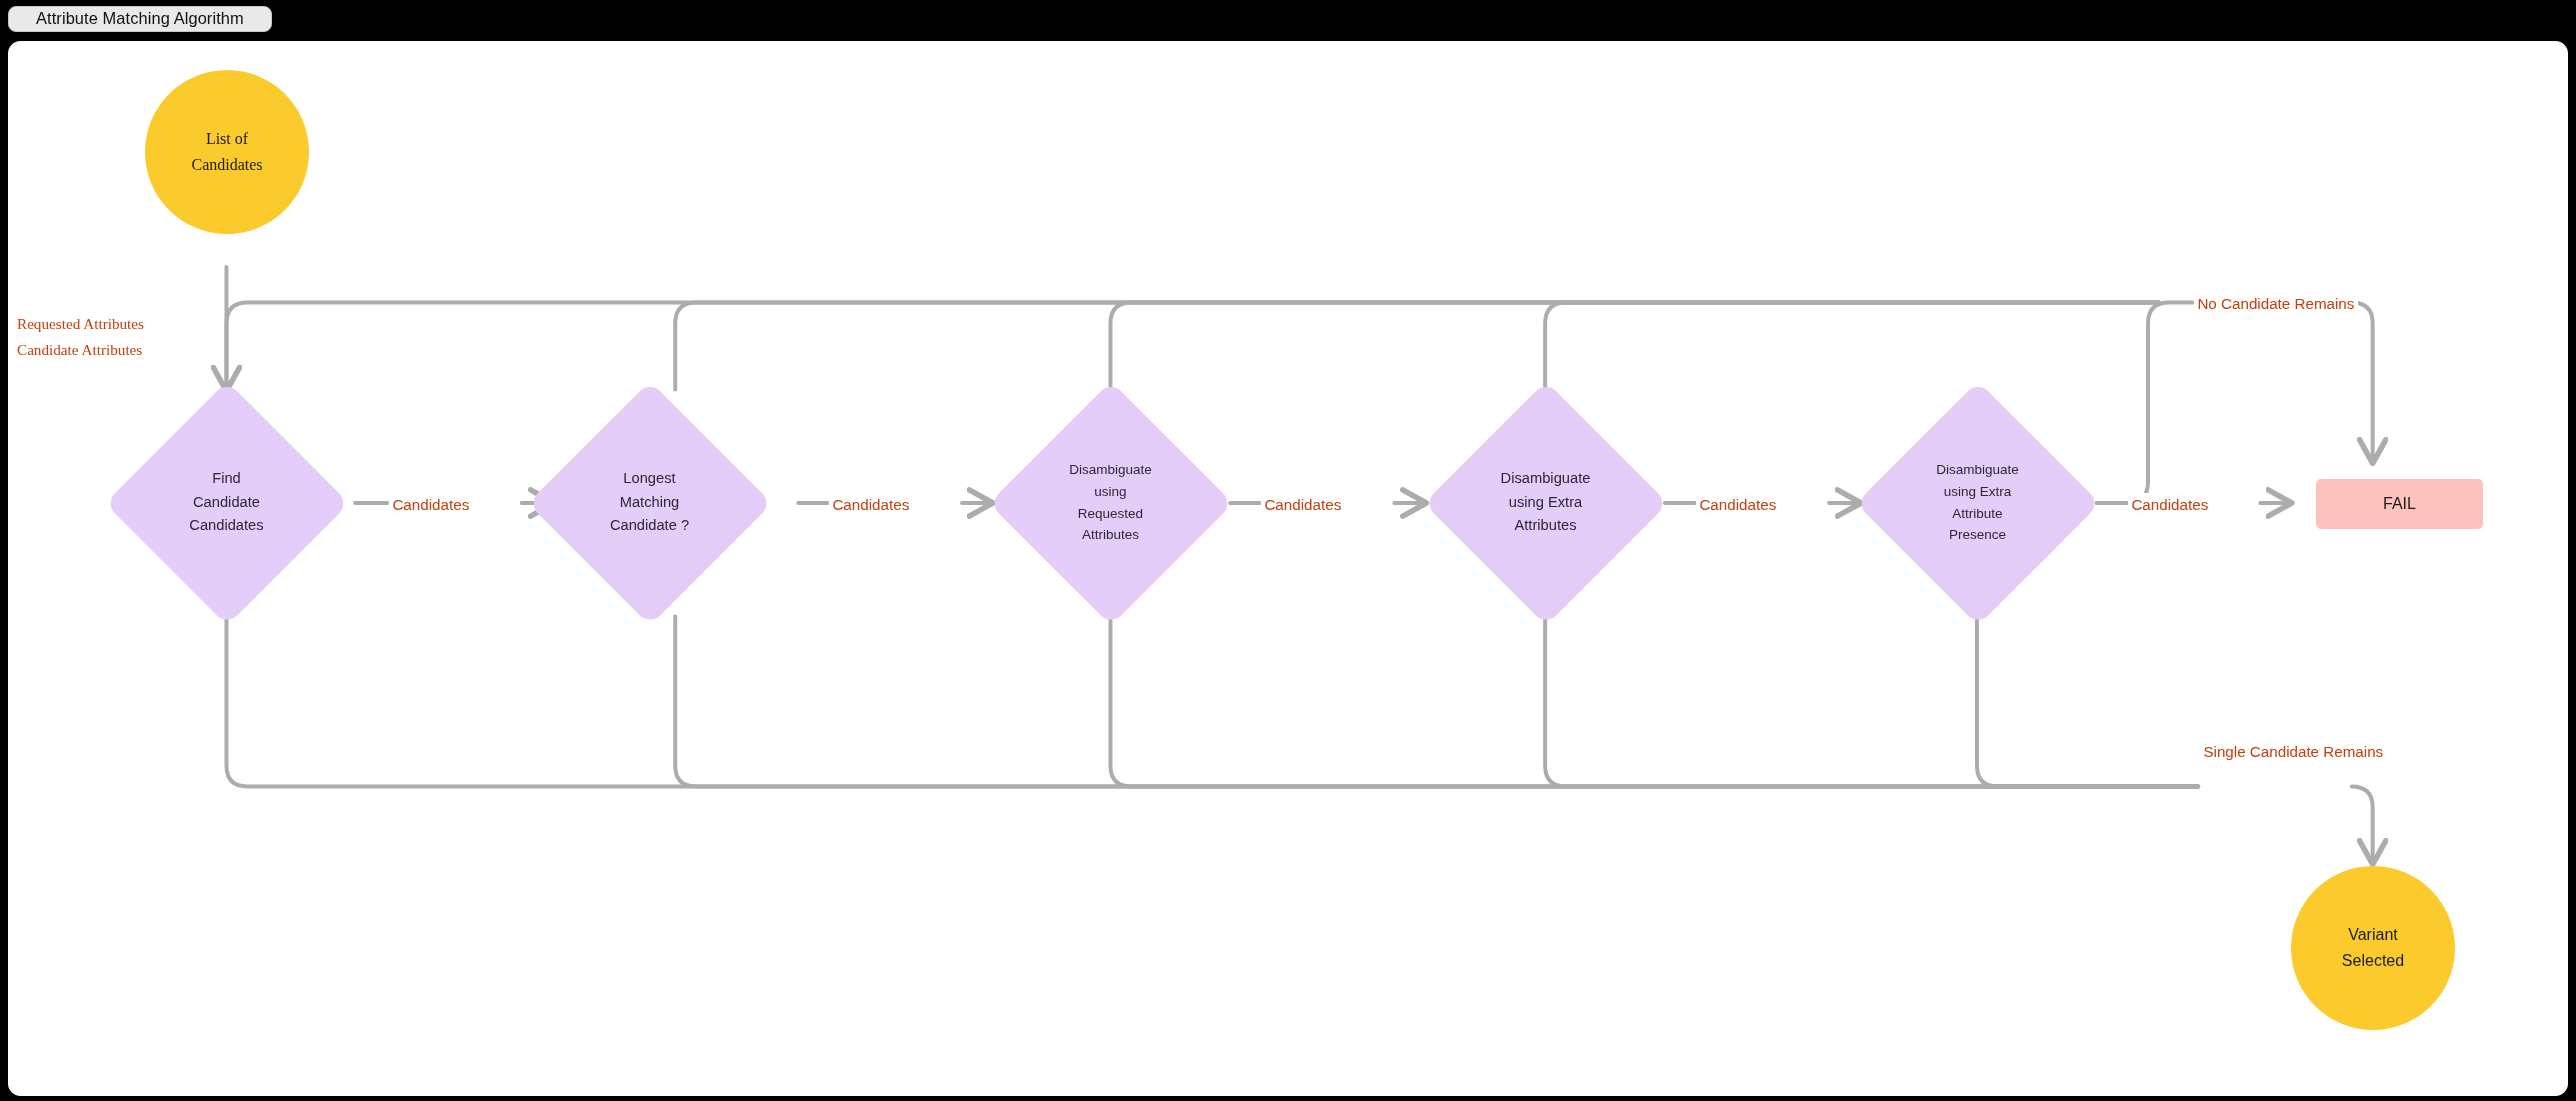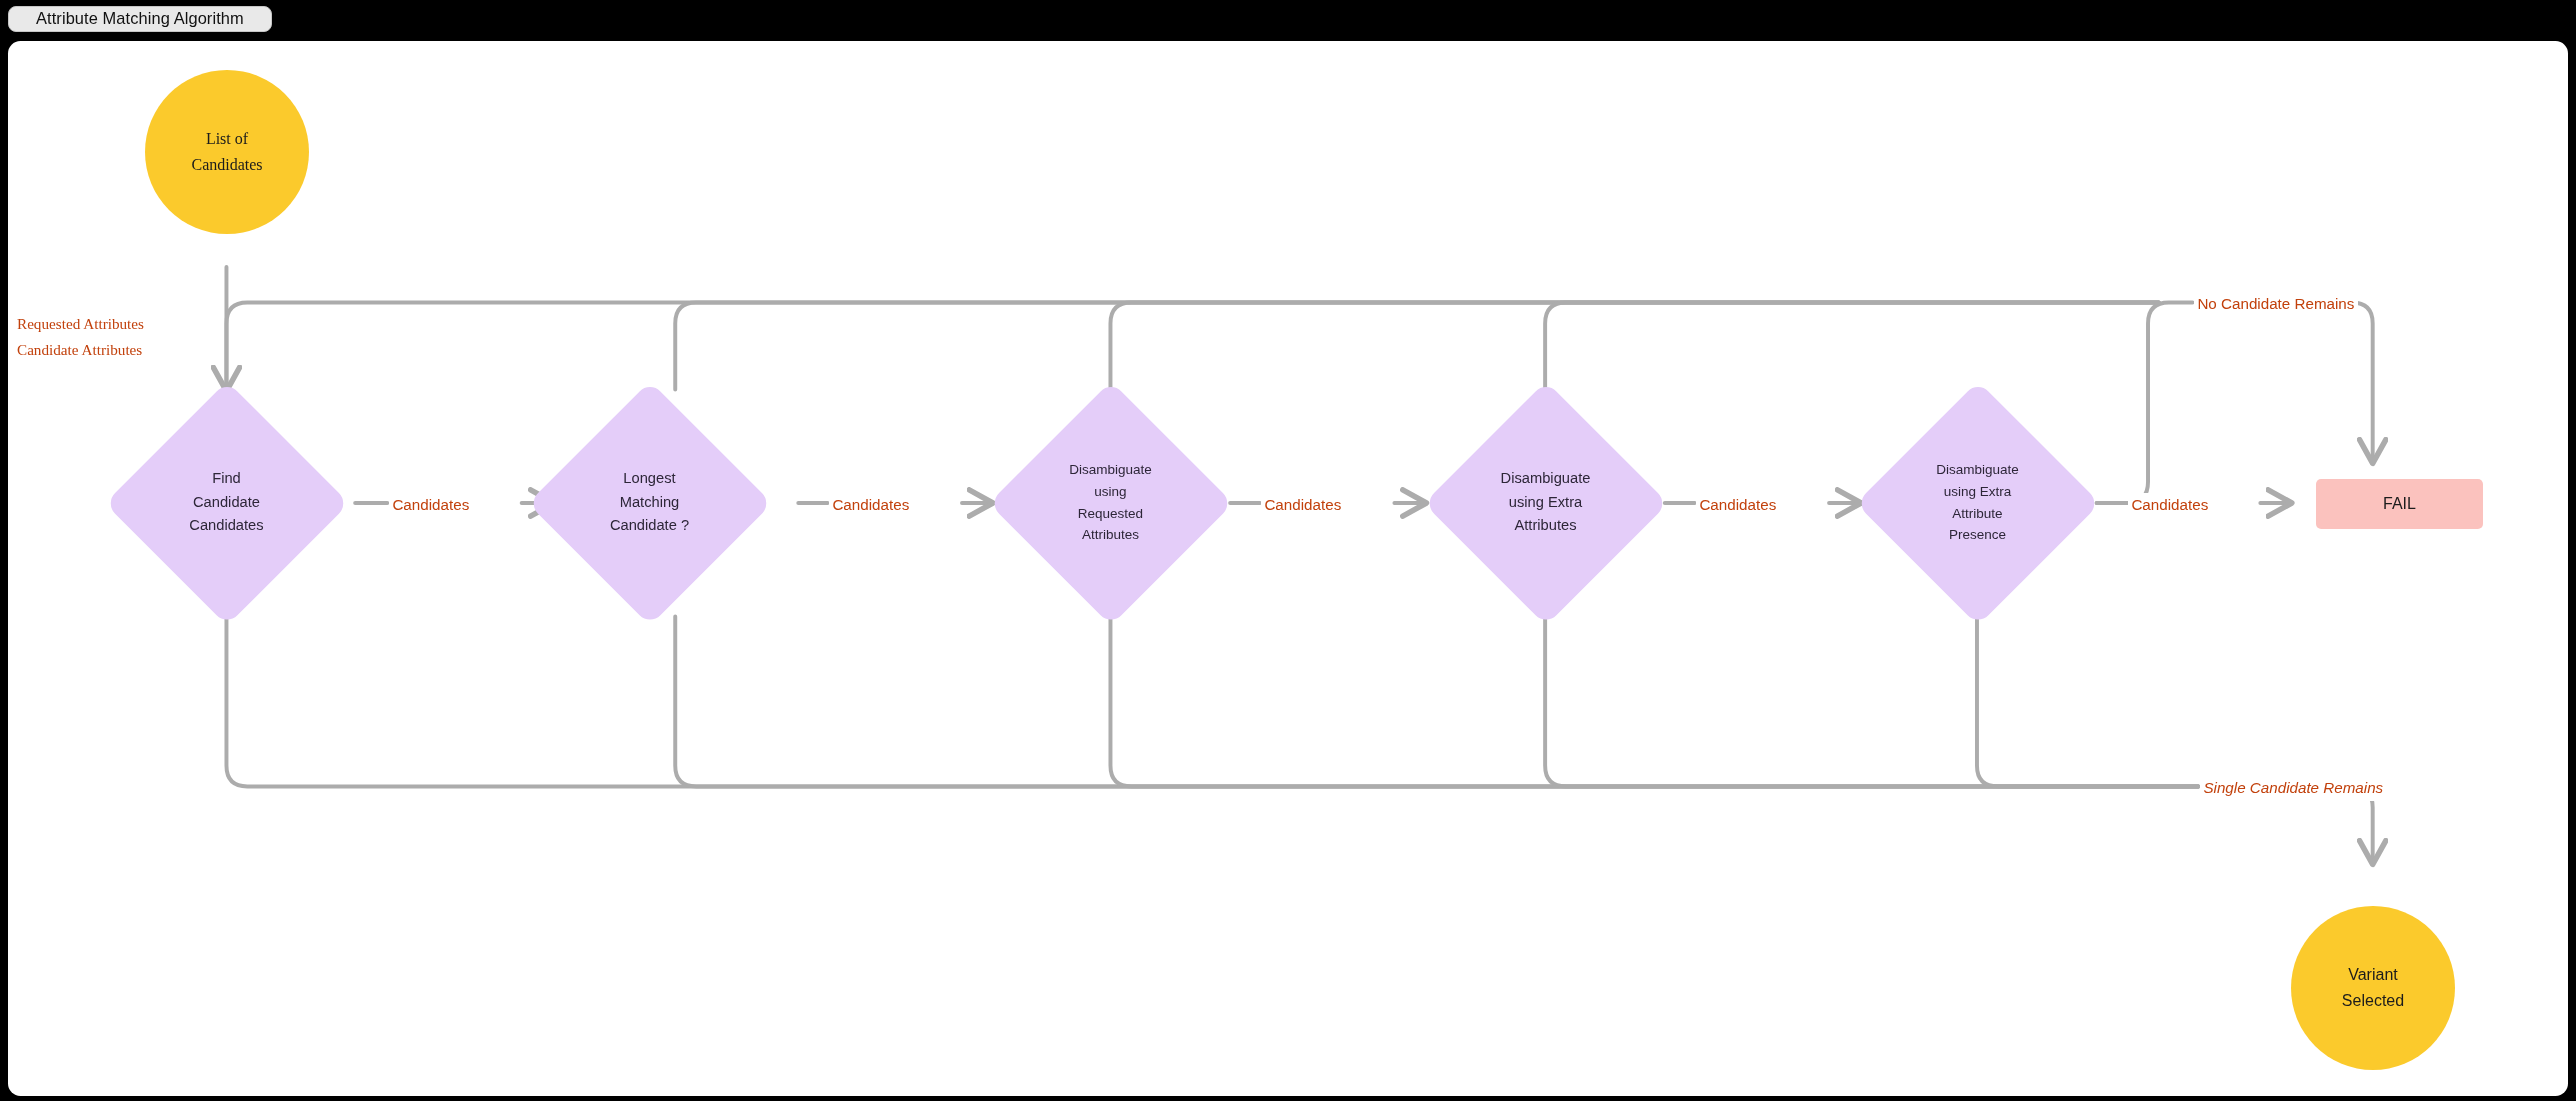--- a/index.html
+++ b/index.html
@@ -208,21 +208,21 @@
         <span>using Extra</span><br>
         <span>Attribute</span><br>
         <span>Presence</span>
       </div>
     </div>
 
     <div class="node fail-node" style="left:2284px; top:438px; width:167px; height:50px;margin-left:24px;">
       <span>FAIL</span>
     </div>
 
-    <div class="node circle-node" style="left:2283px; top:865px; width:164px; height:164px;justify-content:center;">
+    <div class="node circle-node" style="left:2283px; top:825px; width:164px; height:164px;justify-content:center;">
       <div>
         <span>Variant</span><br>
         <span>Selected</span>
       </div>
     </div>
 
     <div class="edge-label stack noclip" style="left:9px; top:270px;font-family:Liberation Serif, serif;">
       <div>Requested Attributes</div>
       <div>Candidate Attributes</div>
     </div>
@@ -232,17 +232,17 @@
     <div class="edge-label" style="left:821px; top:452px;">Candidates</div>
 
     <div class="edge-label" style="left:1253px; top:452px;">Candidates</div>
 
     <div class="edge-label" style="left:1688px; top:452px;">Candidates</div>
 
     <div class="edge-label" style="left:2120px; top:452px;">Candidates</div>
 
     <div class="edge-label" style="left:2186px; top:251px;">No Candidate Remains</div>
 
-    <div class="edge-label" style="left:2192px; top:735px;font-style:italic;">Single Candidate Remains</div>
+    <div class="edge-label" style="left:2192px; top:699px;">Single Candidate Remains</div>
 
   </div>
 </div>
 
 
 </body></html>

